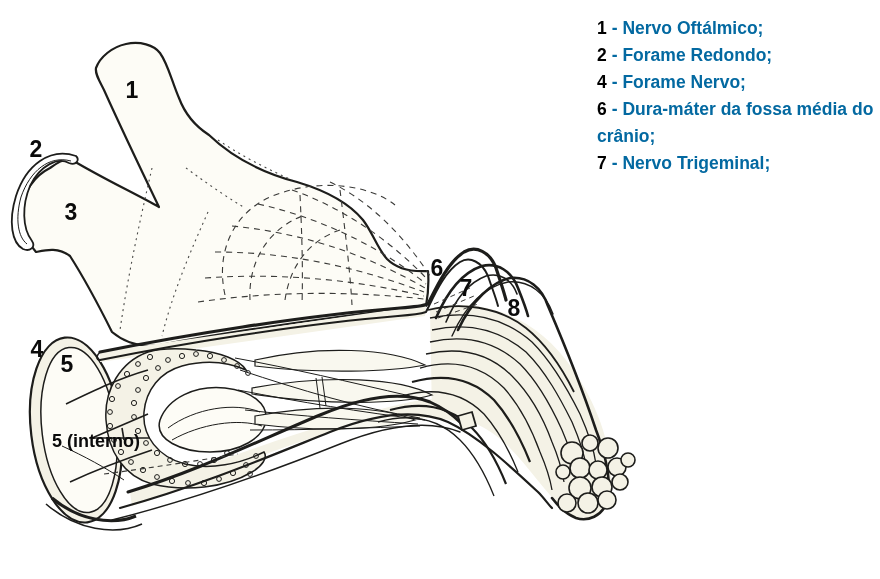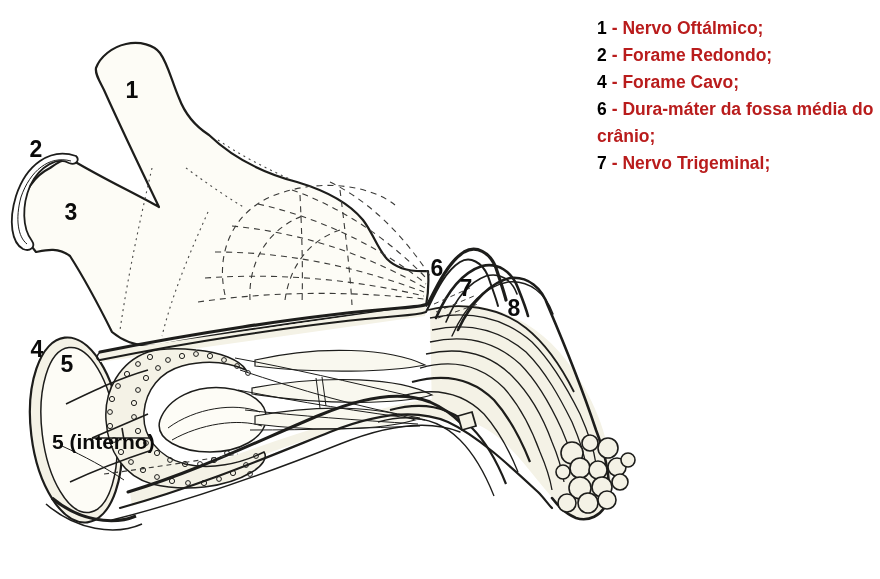--- a/index.html
+++ b/index.html
@@ -5,29 +5,29 @@
   html,body{margin:0;padding:0;background:#ffffff;}
   #stage{
     position:relative;width:880px;height:579px;background:#ffffff;overflow:hidden;
     font-family:"Liberation Sans", sans-serif;
   }
   #art{position:absolute;left:0;top:0;}
   .dlabel{
     position:absolute;font-weight:bold;font-size:23px;color:#0b0b0b;
     transform:translate(-50%,-50%);white-space:nowrap;line-height:1;
   }
-  .dlabel.anchor-left{transform:translate(0,-50%);font-size:21px;}
+  .dlabel.anchor-left{transform:translate(0,-50%);font-size:18px;}
   .legend{
     position:absolute;left:597px;top:15px;width:284px;
   }
   .legend-item{
     font-weight:bold;font-size:17.5px;line-height:27px;color:#ed1b2e;
   }
   .lnum{color:#000000;margin-right:5px;}
-  .ltext{color:#b91c1c;}
+  .ltext{color:#0369a1;}
 </style>
 </head>
 <body>
 
 <div id="stage">
 
   <svg id="art" width="880" height="579" viewBox="0 0 880 579">
 
     <g stroke="#1d1d1b" stroke-width="2.2" fill="#fdfcf6" stroke-linejoin="round" stroke-linecap="round">
       <path d="M 96,68
@@ -251,18 +251,18 @@
   <div class="dlabel" style="left:37px;top:349px">4</div>
   <div class="dlabel" style="left:67px;top:364px">5</div>
   <div class="dlabel anchor-left" style="left:52px;top:441px">5 (interno)</div>
   <div class="dlabel" style="left:437px;top:268px">6</div>
   <div class="dlabel" style="left:466px;top:288px">7</div>
   <div class="dlabel" style="left:514px;top:308px">8</div>
 
   <div class="legend">
     <div class="legend-item"><span class="lnum">1</span><span class="ltext">- Nervo Oftálmico;</span></div>
     <div class="legend-item"><span class="lnum">2</span><span class="ltext">- Forame Redondo;</span></div>
-    <div class="legend-item"><span class="lnum">4</span><span class="ltext">- Forame Cavo;</span></div>
+    <div class="legend-item"><span class="lnum">4</span><span class="ltext">- Forame Nervo;</span></div>
     <div class="legend-item"><span class="lnum">6</span><span class="ltext">- Dura-máter da fossa média do crânio;</span></div>
     <div class="legend-item"><span class="lnum">7</span><span class="ltext">- Nervo Trigeminal;</span></div>
   </div>
 
 </div>
 
 </body></html>

